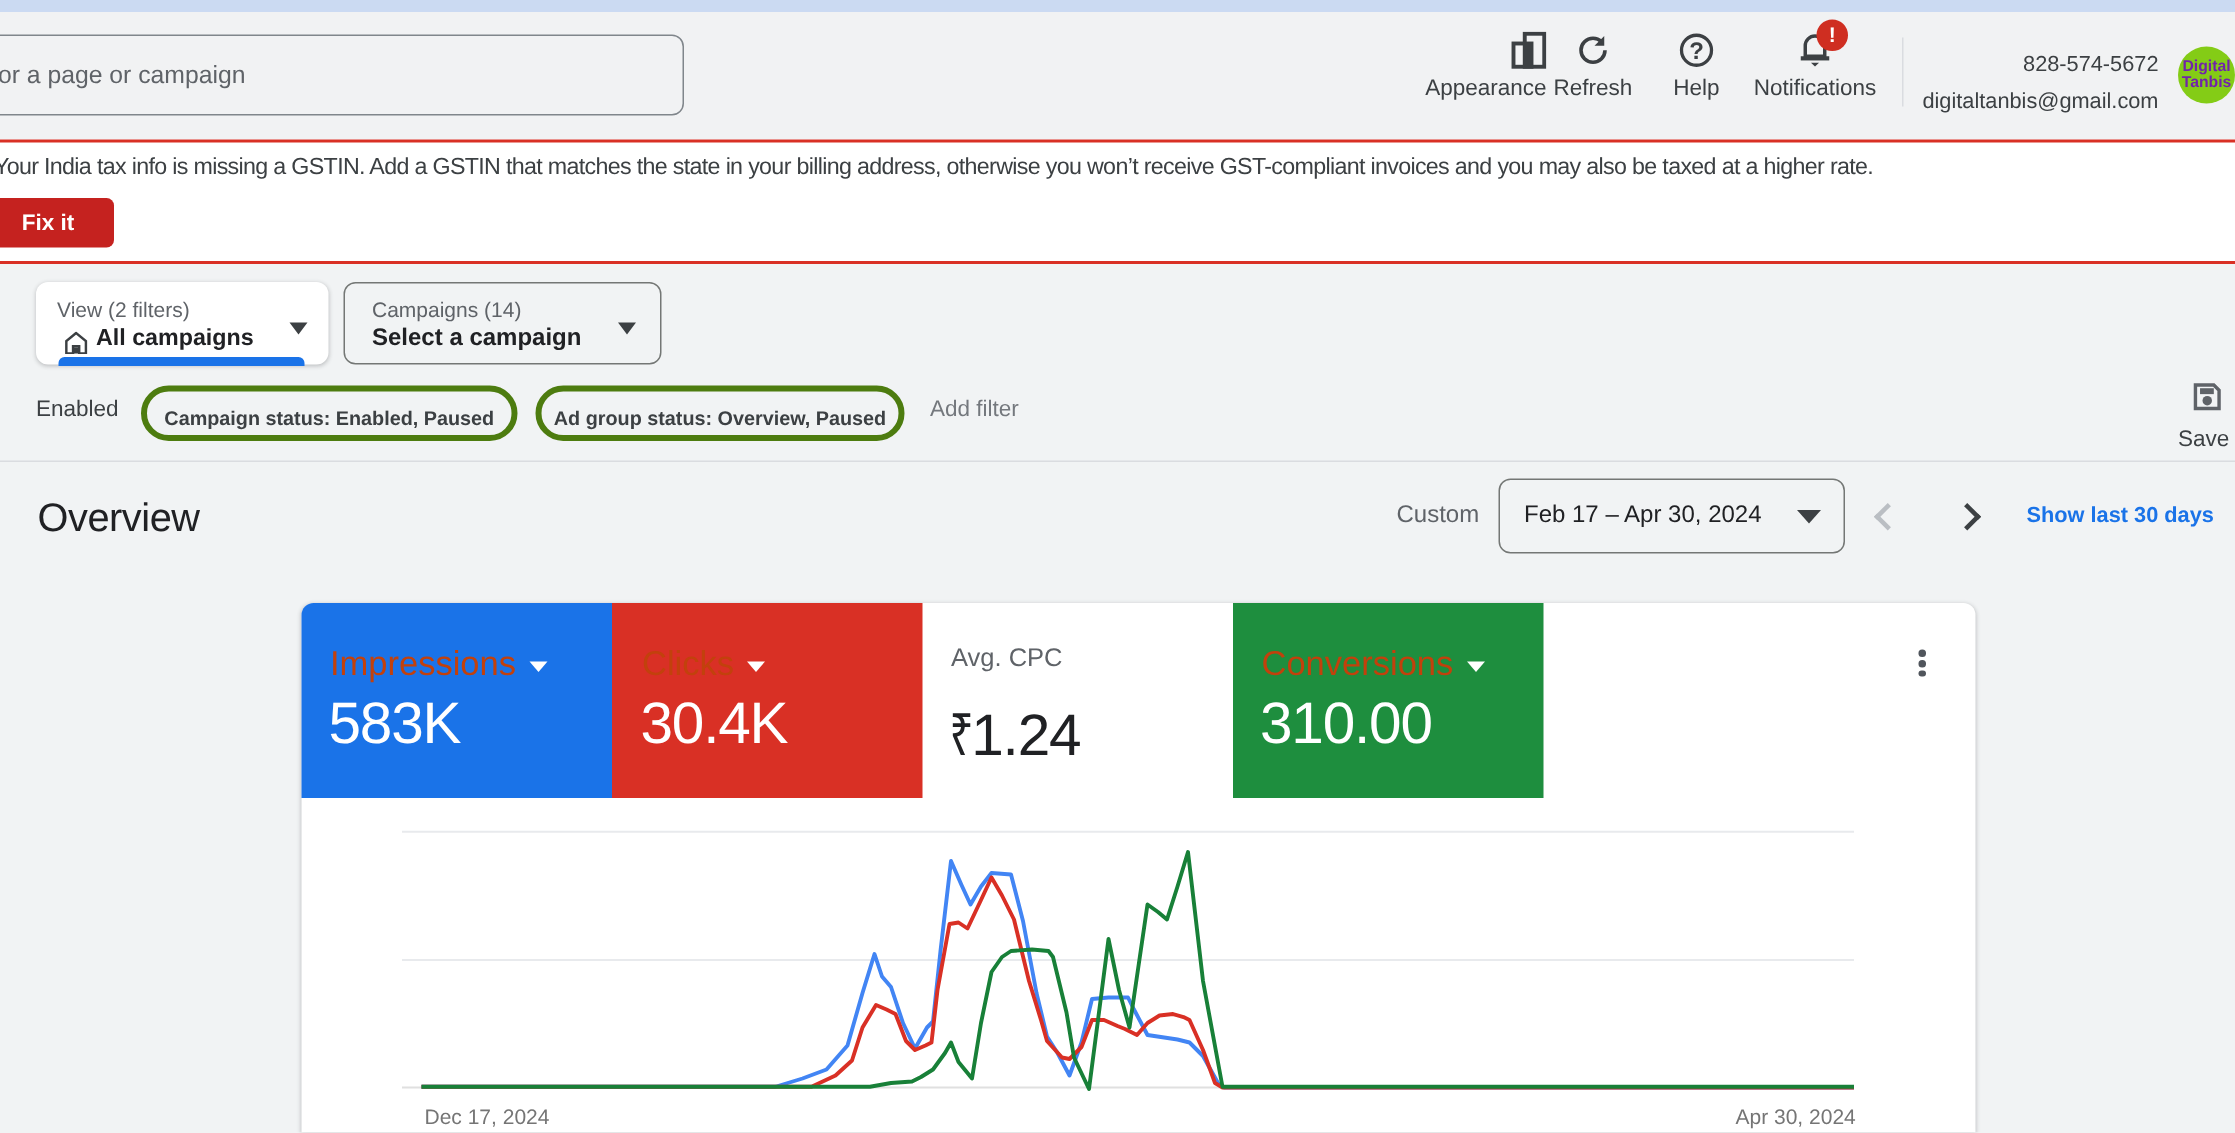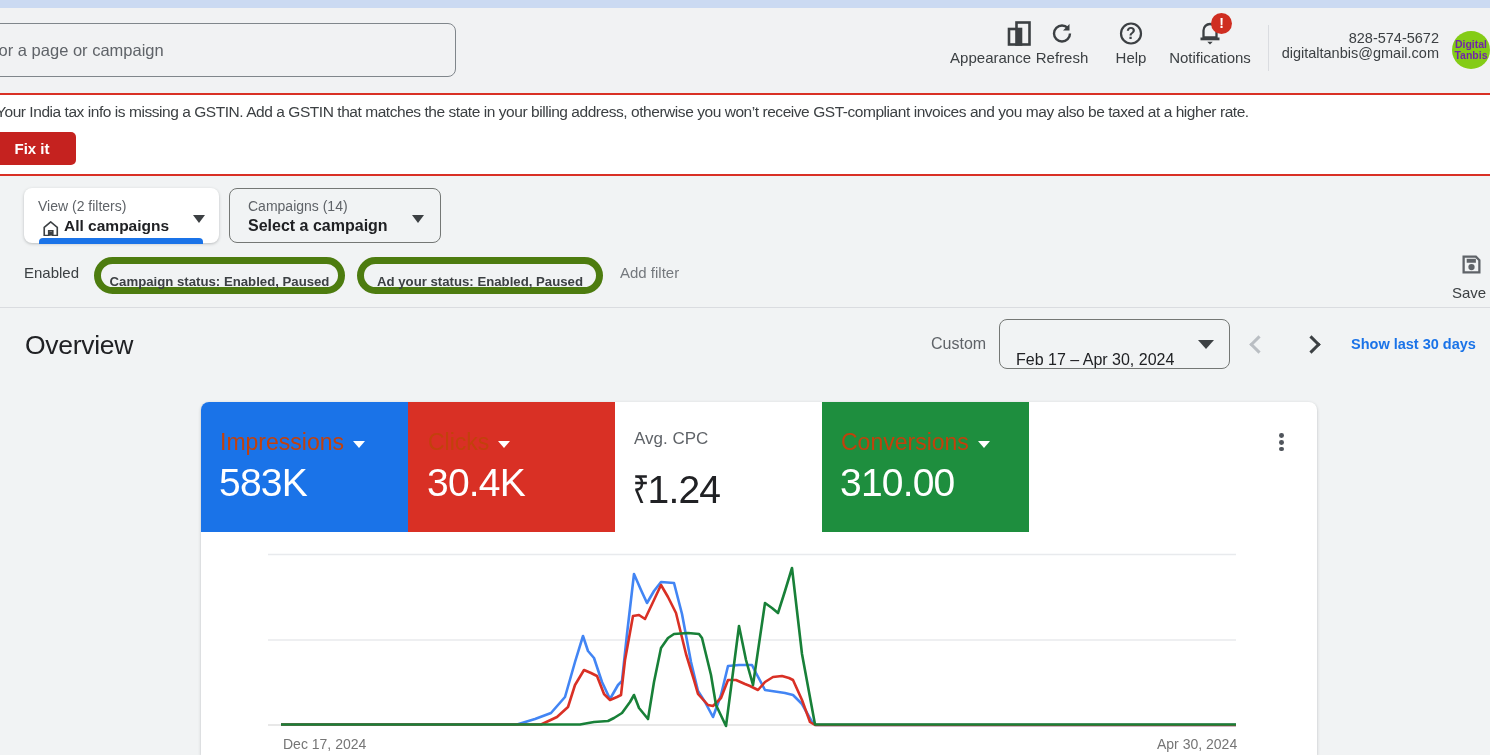--- a/index.html
+++ b/index.html
@@ -14,21 +14,21 @@
 
   
   #header { left:0; top:8px; width:1490px; height:85px; background:#f1f2f3; }
   #searchbox { left:-40px; top:23px; width:496px; height:54px; border:1px solid #80868b;
     border-radius:8px; }
   #searchtext { left:-6px; top:41px; font-size:16.5px; color:#5f6368; }
   .hicon { top:21px; width:96px; text-align:center; }
   .hicon svg { display:inline-block; }
   .hlabel { font-size:15px; color:#3c4043; margin-top:-1px; }
   #vdiv { left:1268px; top:25px; width:1px; height:46px; background:#dadce0; }
-  #acct { right:51px; top:30.5px; text-align:right; font-size:14.5px; color:#3c4043; line-height:15px; }
+  #acct { right:51px; top:30.5px; text-align:right; font-size:14.5px; color:#3c4043; line-height:25px; }
   #avatar { left:1452px; top:31px; width:38px; height:38px; border-radius:50%;
     background:#84cc16; color:#7223ab; font-weight:bold; font-size:10.5px;
     text-align:center; line-height:11px; padding-top:8px; }
   #badge { left:1211px; top:13px; width:21px; height:21px; border-radius:50%; background:#cf2e21;
     color:#fff; text-align:center; font-size:14px; font-weight:bold; line-height:21px; }
 
   
   #notice { left:0; top:93px; width:1490px; height:83px; background:#fff;
     border-top:2px solid #d93025; border-bottom:2px solid #d93025; }
   #noticetext { left:-4px; top:103px; font-size:15.5px; letter-spacing:-.45px; color:#3c4043; white-space:nowrap; }
@@ -45,34 +45,34 @@
     border-radius:4px 4px 0 0; }
   .caret { width:0; height:0; border-left:6.5px solid transparent; border-right:6.5px solid transparent;
     border-top:8px solid #3c4043; }
   #viewcaret { left:193px; top:215px; }
   #campbox { left:229px; top:188px; width:212px; height:55px; border:1px solid #747775; border-radius:8px; }
   #camplabel { left:248px; top:198px; font-size:14px; color:#5f6368; }
   #campmain { left:248px; top:217px; font-size:16px; font-weight:bold; color:#202124; }
   #campcaret { left:412px; top:215px; }
 
   #filterslbl { left:24px; top:264px; font-size:15px; color:#3c4043; }
-  .chip { top:257px; height:37px; border:7px solid #4d7c0f; border-radius:19px;
+  .chip { top:257px; height:37px; border:4px solid #4d7c0f; border-radius:19px;
     font-size:13.2px; font-weight:bold; color:#3c4043; line-height:35px; text-align:center; }
   #chip1 { left:94px; width:251px; }
   #chip2 { left:357px; width:246px; }
   #addfilter { left:620px; top:264px; font-size:15px; color:#74787d; }
   #saveicon { left:1461px; top:254px; }
   #savelbl { left:1452px; top:284px; font-size:15px; color:#3c4043; }
   #subdiv { left:0px; top:307px; width:1490px; height:1px; background:#dadce0; }
 
   
   #overview { left:25px; top:330px; font-size:26.5px; color:#202124; letter-spacing:-.3px; }
   #custom { left:931px; top:335px; font-size:16px; color:#5f6368; }
   #datebox { left:999px; top:319px; width:231px; height:50px; border:1px solid #747775; border-radius:8px; }
-  #datetext { left:1016px; top:335px; font-size:16px; color:#202124;margin-top:16px; }
+  #datetext { left:1016px; top:335px; font-size:16px; color:#202124; }
   #datecaret { left:1198px; top:340px; border-left-width:8.5px; border-right-width:8.5px; border-top-width:9.5px; }
   .chev { width:13px; height:13px; border-style:solid; border-width:3px 3px 0 0; }
   #chevL { left:1252px; top:338px; border-color:#babec3; transform:rotate(-135deg); }
   #chevR { left:1305px; top:338px; border-color:#3c4043; transform:rotate(45deg); }
   #show30 { left:1351px; top:336px; font-size:14.5px; font-weight:bold; color:#1a73e8; }
 
   
   #card { left:201px; top:402px; width:1116px; height:353px; background:#fff;
     border-radius:8px 8px 0 0; box-shadow:0 1px 3px rgba(60,64,67,.3); }
   .seg { top:402px; width:207px; height:130px; }
@@ -151,21 +151,21 @@
   <div id="viewmain" class="abs">All campaigns</div>
   <div id="viewbar" class="abs"></div>
   <div id="viewcaret" class="abs caret"></div>
   <div id="campbox" class="abs"></div>
   <div id="camplabel" class="abs">Campaigns (14)</div>
   <div id="campmain" class="abs">Select a campaign</div>
   <div id="campcaret" class="abs caret"></div>
 
   <div id="filterslbl" class="abs">Enabled</div>
   <div id="chip1" class="abs chip">Campaign status: Enabled, Paused</div>
-  <div id="chip2" class="abs chip">Ad your status: Enabled, Paused</div>
+  <div id="chip2" class="abs chip">Ad group status: Overview, Paused</div>
   <div id="addfilter" class="abs">Add filter</div>
   <svg id="saveicon" class="abs" width="21" height="21" viewBox="0 0 24 24">
     <path d="M3 3 L17 3 L21 7 L21 21 L3 21 Z" fill="none" stroke="#5f6368" stroke-width="2.6"></path>
     <rect x="6.5" y="5.5" width="10.5" height="4.5" fill="#5f6368"></rect>
     <circle cx="12" cy="15" r="3.6" fill="#5f6368"></circle>
   </svg>
   <div id="savelbl" class="abs">Save</div>
   <div id="subdiv" class="abs"></div>
 
   <div id="overview" class="abs">Overview</div>

